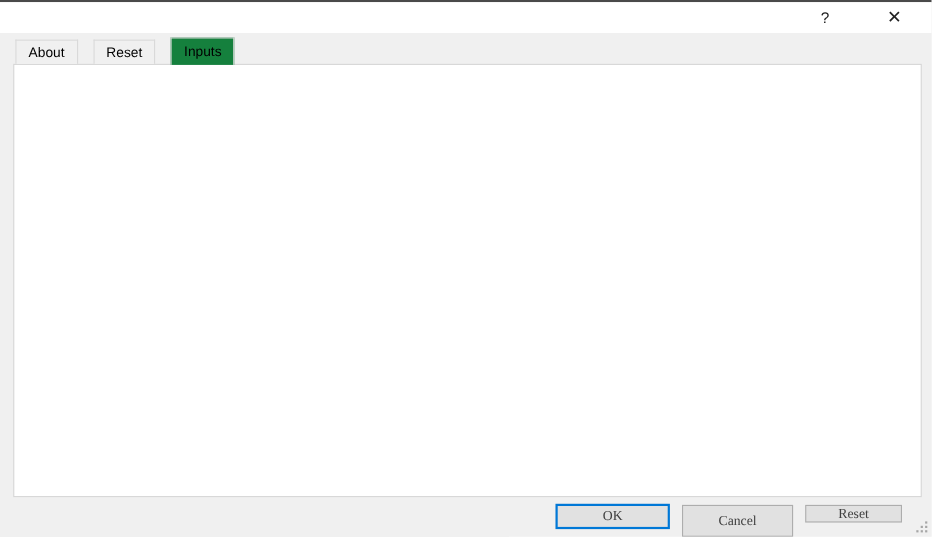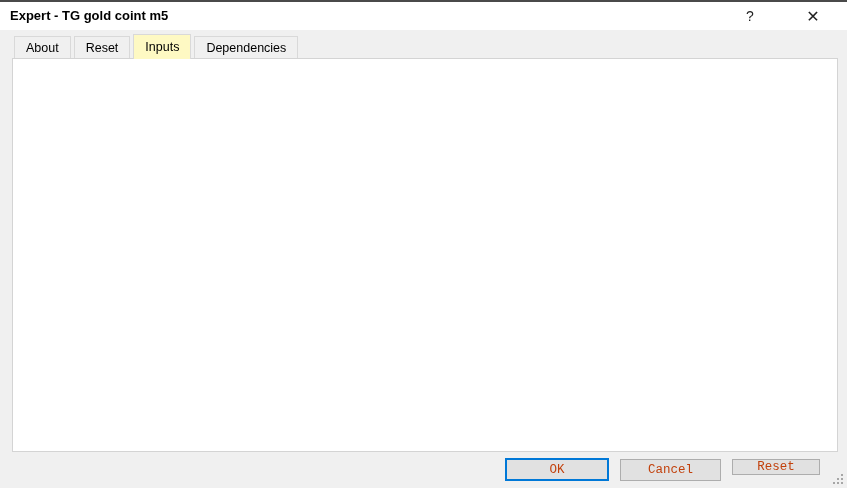--- a/index.html
+++ b/index.html
@@ -16,27 +16,27 @@
   .title { position:absolute; left:10px; top:0; line-height:28px; font-weight:bold; font-size:13px; }
   .cap-btn {
     position:absolute; top:0; height:28px; width:30px;
     display:flex; align-items:center; justify-content:center;
     font-size:14px; color:#222; background:transparent; border:none; cursor:default;
     font-family:"Liberation Sans", sans-serif;
   }
   .help-btn  { left:735px; }
   .close-btn { left:798px; font-size:16px; }
 
-  .tab-strip { position:absolute; left:14px; top:36px; height:22px; display:flex; gap:3px; z-index:2; }
+  .tab-strip { position:absolute; left:14px; top:36px; height:22px; display:flex; gap:14px; z-index:2; }
   .tab {
     padding:0 11px; background:#f0f0f0;
     border:1px solid #d9d9d9; border-bottom:none;
     display:flex; align-items:center; white-space:nowrap; cursor:default;
   }
-  .tab.active { background:#fef9c3; margin-top:-2px; margin-bottom:-1px; position:relative; z-index:3; }
+  .tab.active { background:#15803d; margin-top:-2px; margin-bottom:-1px; position:relative; z-index:3; }
 
   .tab-page {
     position:absolute; left:12px; top:58px; width:826px; height:394px;
     background:#ffffff; border:1px solid #d4d4d4; z-index:1;
   }
 
   .param-table {
     position:absolute; left:28px; top:66px; width:638px; height:371px;
     background:#ffffff; border:1px solid #919191; overflow:hidden;
   }
@@ -58,51 +58,49 @@
     border-radius:2px; display:flex; align-items:center; justify-content:center;
     font-weight:bold; transform:skewX(-4deg);
   }
   .icon-int    { background:linear-gradient(#d9e9fb,#93bce9); border:1px solid #5a86c0; color:#16396b; font-size:7px; letter-spacing:0; }
   .icon-double { background:linear-gradient(#dbf6f1,#84dcd1); border:1px solid #3aa39a; color:#0d4f49; font-size:9px; }
   .icon-string { background:linear-gradient(#f8efb6,#e6cf74); border:1px solid #ad9338; color:#574709; font-size:9px; }
   .icon-bool   { background:linear-gradient(#c2f2b8,#72d163); border:1px solid #43a037; }
 
   .btn {
     position:absolute; background:#e1e1e1; border:1px solid #adadad;
-    font-family:Liberation Mono, monospace; font-size:12.5px; color:#c2410c;
+    font-family:Liberation Serif, serif; font-size:12.5px; color:#404040;
     display:flex; align-items:center; justify-content:center; cursor:default;
   }
   .btn-load   { left:678px; top:390px; width:142px; height:22px; }
   .btn-save   { left:678px; top:421px; width:142px; height:22px; }
   .btn-ok     { left:505px; top:458px; width:104px; height:23px; border:2px solid #0078d7; }
-  .btn-cancel { left:620px; top:459px; width:101px; height:22px; }
+  .btn-cancel { left:620px; top:459px; width:101px; height:29px; }
   .btn-reset  { left:732px; top:459px; width:88px;  height:16px; }
 
   .resize-grip { position:absolute; right:3px; bottom:3px; width:12px; height:12px; }
   .resize-grip::before {
     content:""; position:absolute; left:1px; top:9px; width:2px; height:2px; background:#a6a6a6;
     box-shadow: 4px 0 #a6a6a6, 8px 0 #a6a6a6, 4px -4px #a6a6a6, 8px -4px #a6a6a6, 8px -8px #a6a6a6;
   }
 </style>
 </head>
 <body>
 
 <div class="top-strip"></div>
 
 <div class="title-bar">
-  <span class="title">Expert - TG gold coint m5</span>
   <button class="cap-btn help-btn">?</button>
   <button class="cap-btn close-btn">✕</button>
 </div>
 
 <div class="tab-strip">
   <div class="tab">About</div>
   <div class="tab">Reset</div>
   <div class="tab active">Inputs</div>
-  <div class="tab">Dependencies</div>
 </div>
 
 <div class="tab-page"></div>
 
 <div class="param-table">
   <div class="col-divider"></div>
   <div class="table-header">
     <span class="th th-variable">Variable</span>
     <span class="th th-value">Value</span>
   </div>

